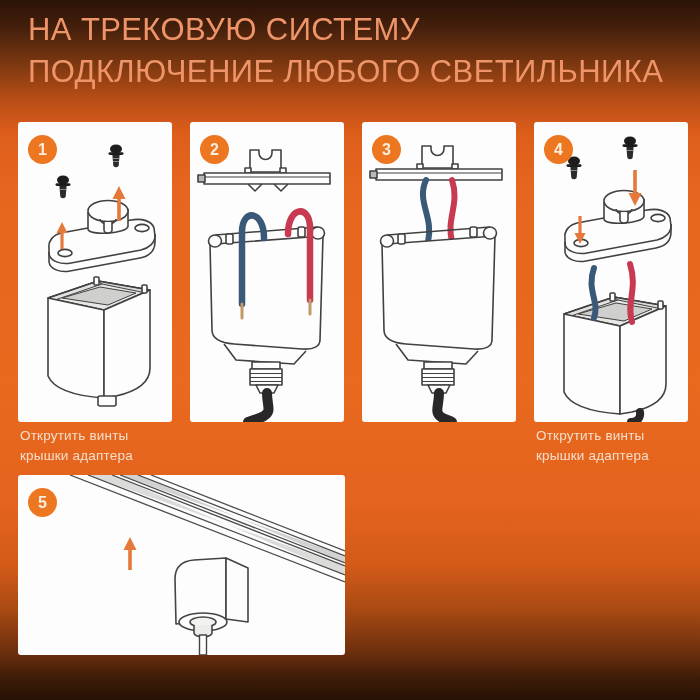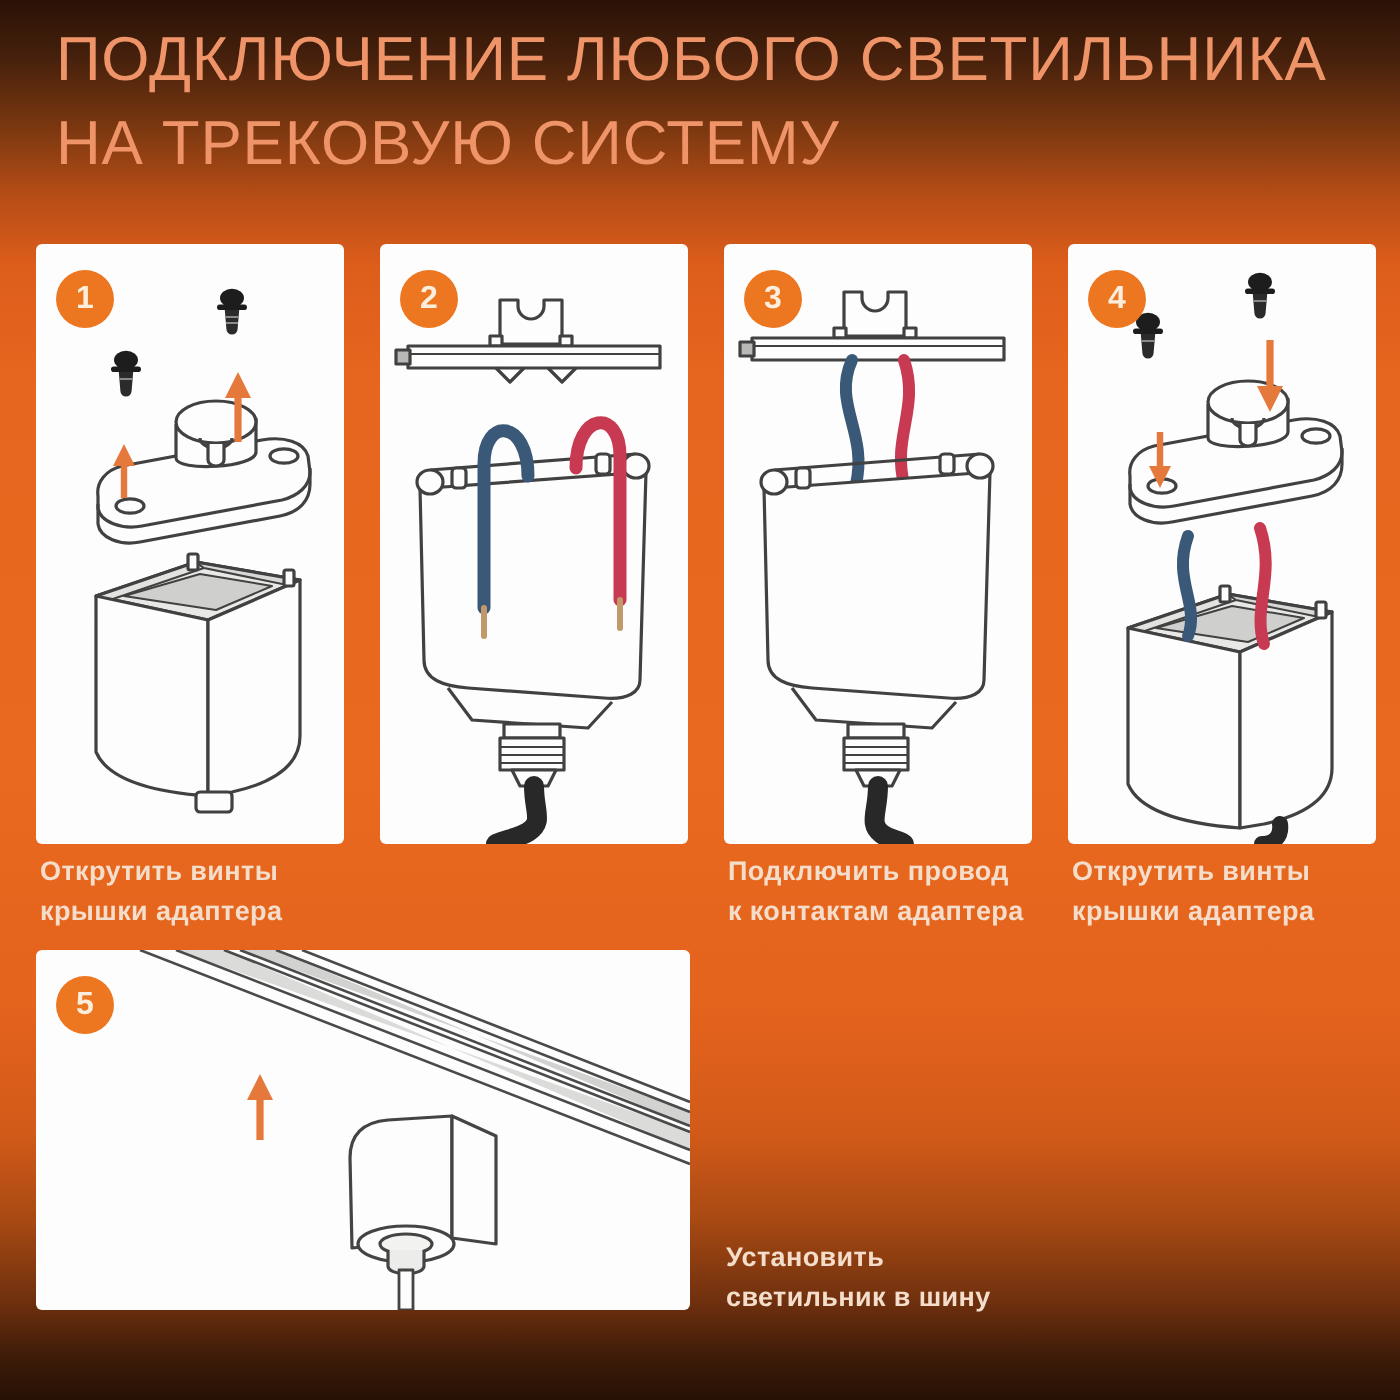--- a/index.html
+++ b/index.html
@@ -11,35 +11,35 @@
   .card{position:absolute;background:#fdfdfd;border-radius:3px;}
   .card1{left:18px;top:122px;width:154px;height:300px;}
   .card2{left:190px;top:122px;width:154px;height:300px;}
   .card3{left:362px;top:122px;width:154px;height:300px;}
   .card4{left:534px;top:122px;width:154px;height:300px;}
   .card5{left:18px;top:475px;width:327px;height:180px;}
   .card svg{position:absolute;left:0;top:0;display:block;}
   .step-num{position:absolute;left:10px;top:13px;width:29px;height:29px;border-radius:50%;
     background:#ed7721;color:#fbeedd;font-size:16px;font-weight:bold;
     display:flex;align-items:center;justify-content:center;z-index:2;}
-  .caption{position:absolute;color:#f4decb;font-size:13.5px;line-height:19.5px;letter-spacing:0.2px;width:175px;font-weight:bold;}
+  .caption{position:absolute;color:#f4decb;font-size:13.5px;line-height:19.5px;letter-spacing:0.2px;width:175px;}
   .cap1{left:20px;top:426px;}
   .cap2{left:192px;top:426px;}
   .cap3{left:364px;top:426px;}
   .cap4{left:536px;top:426px;}
   .cap5{left:363px;top:619px;}
 </style>
 </head>
 <body>
 
 <div class="stage">
 
   <div class="title">
+    <div>НА ТРЕКОВУЮ СИСТЕМУ</div>
     <div>ПОДКЛЮЧЕНИЕ ЛЮБОГО СВЕТИЛЬНИКА</div>
-    <div>НА ТРЕКОВУЮ СИСТЕМУ</div>
   </div>
 
   <div class="card card1">
     <div class="step-num">1</div>
     <svg width="154" height="300" viewBox="0 0 154 300">
       <g>
         <g transform="translate(98,24)">
           <ellipse cx="0" cy="3" rx="6" ry="4.6" fill="#1d1d1d"></ellipse>
           <rect x="-7.5" y="6.2" width="15" height="2.8" rx="1.4" fill="#1d1d1d"></rect>
           <path d="M-3.6,9 h7.2 l-0.8,9.5 a2.8,2.8 0 0 1 -5.6,0 Z" fill="#2b2b2b"></path>
@@ -239,26 +239,18 @@
         <path d="M176,150 L176,158 A9,4 0 0 0 194,158 L194,150" fill="#ececea"></path>
         <rect x="181.5" y="160" width="7" height="20" fill="#fdfdfd" stroke-width="1.4"></rect>
       </g>
     </svg>
   </div>
 
   <div class="caption cap1">
     <span>Открутить винты</span><br>
     <span>крышки адаптера</span>
   </div>
-  <div class="caption cap3">
-    <span>Подключить провод</span><br>
-    <span>к контактам адаптера</span>
-  </div>
   <div class="caption cap4">
     <span>Открутить винты</span><br>
     <span>крышки адаптера</span>
   </div>
-  <div class="caption cap5">
-    <span>Установить</span><br>
-    <span>светильник в шину</span>
-  </div>
 
 </div>
 
 </body></html>

